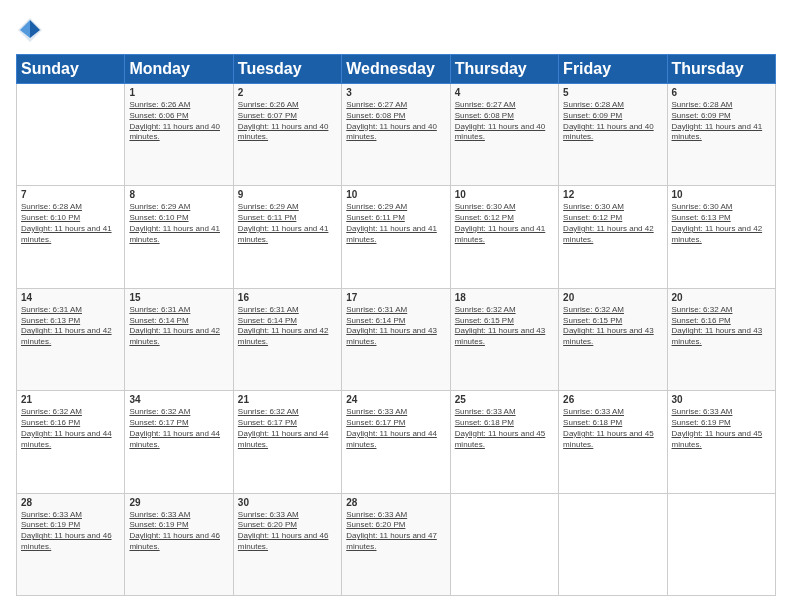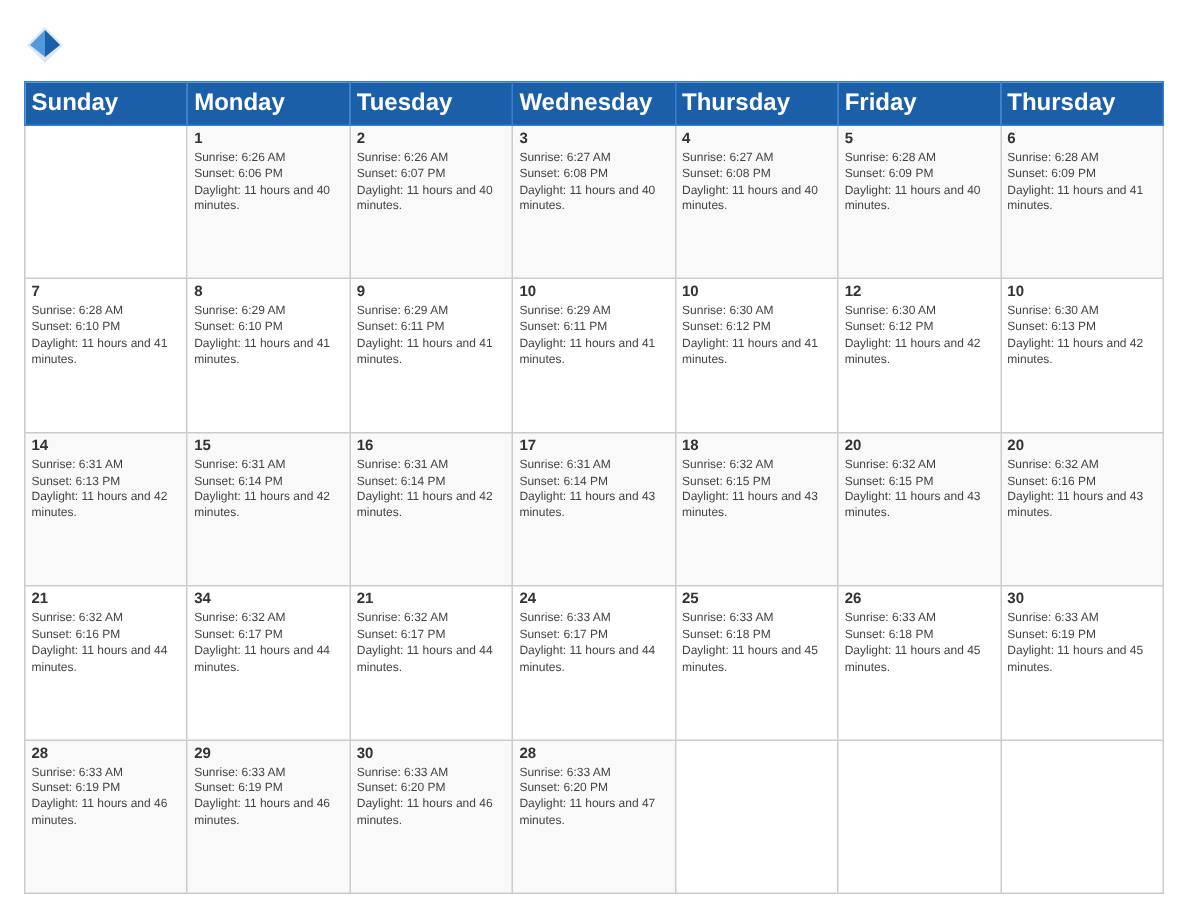--- a/index.html
+++ b/index.html
@@ -90,20 +90,21 @@
     .day-num {
       font-weight: bold;
       font-size: 10px;
       display: block;
       margin-bottom: 2px;
     }
     .cell-content {
       font-size: 8px;
       line-height: 1.35;
       color: #444;
+      text-decoration: underline;
     }
     .empty-cell {
       background: #fff !important;
     }
   </style>
 </head>
 <body>
 
 <div class="page">
   <div class="header">

